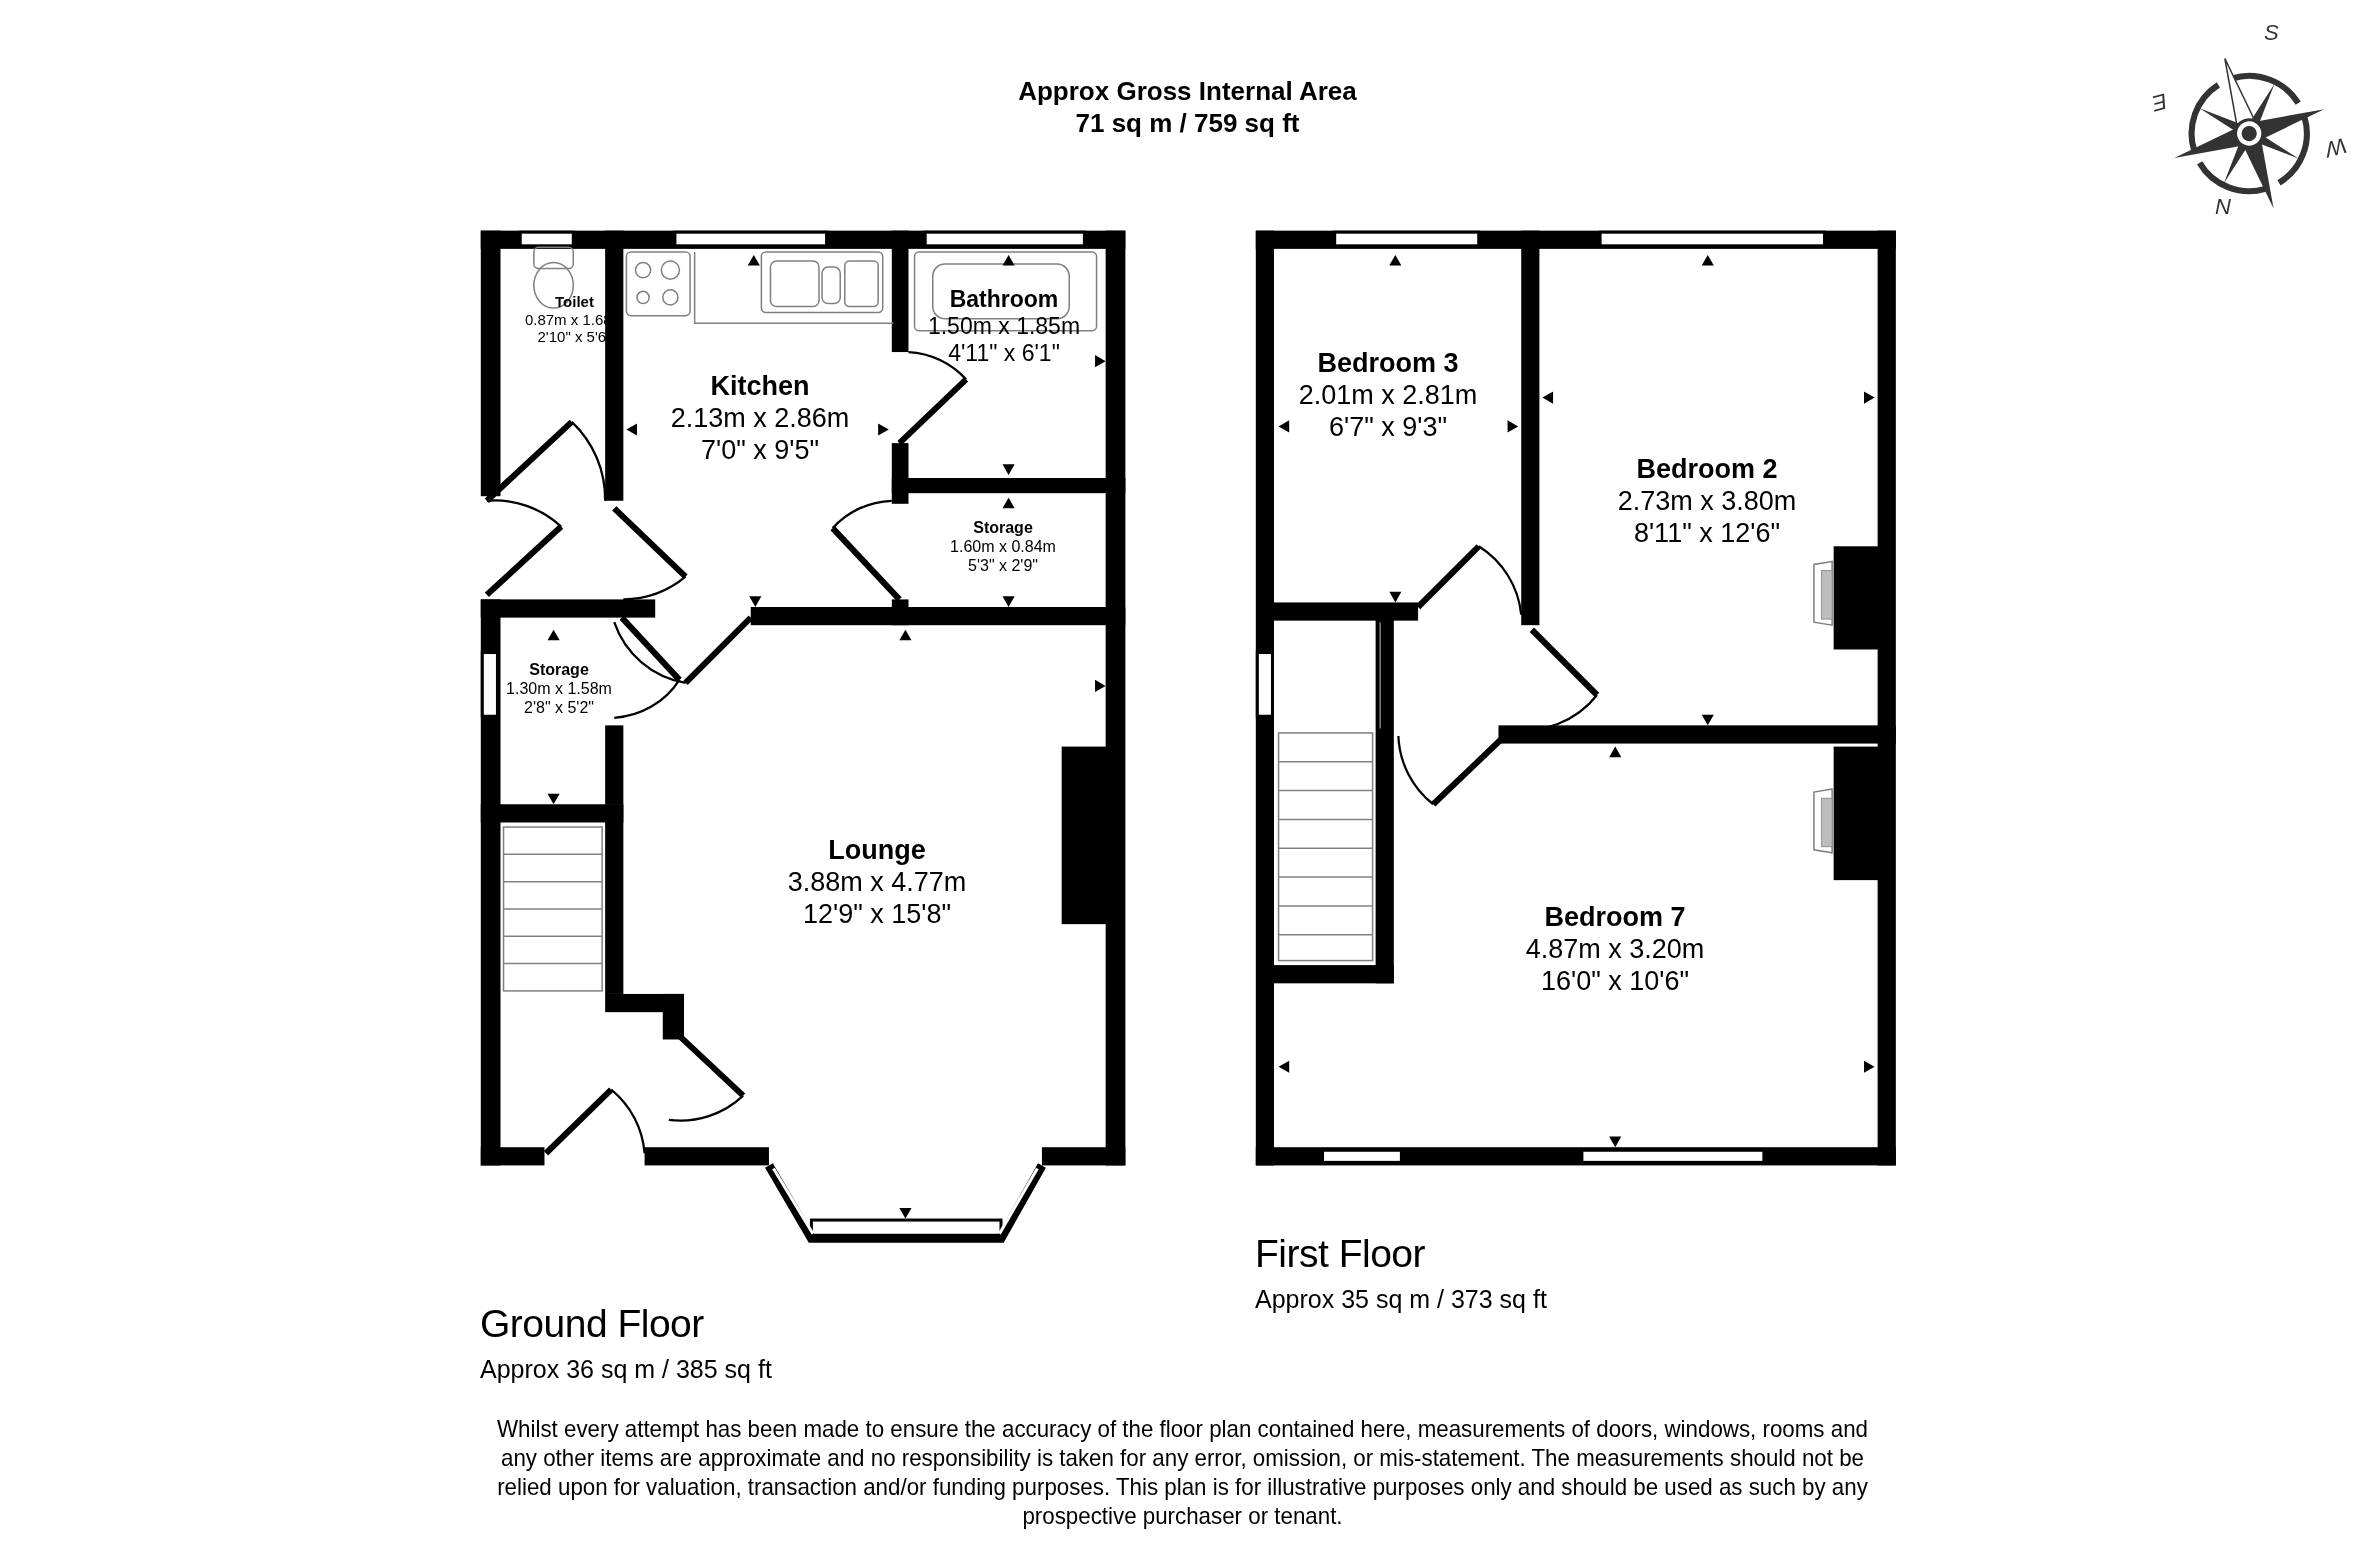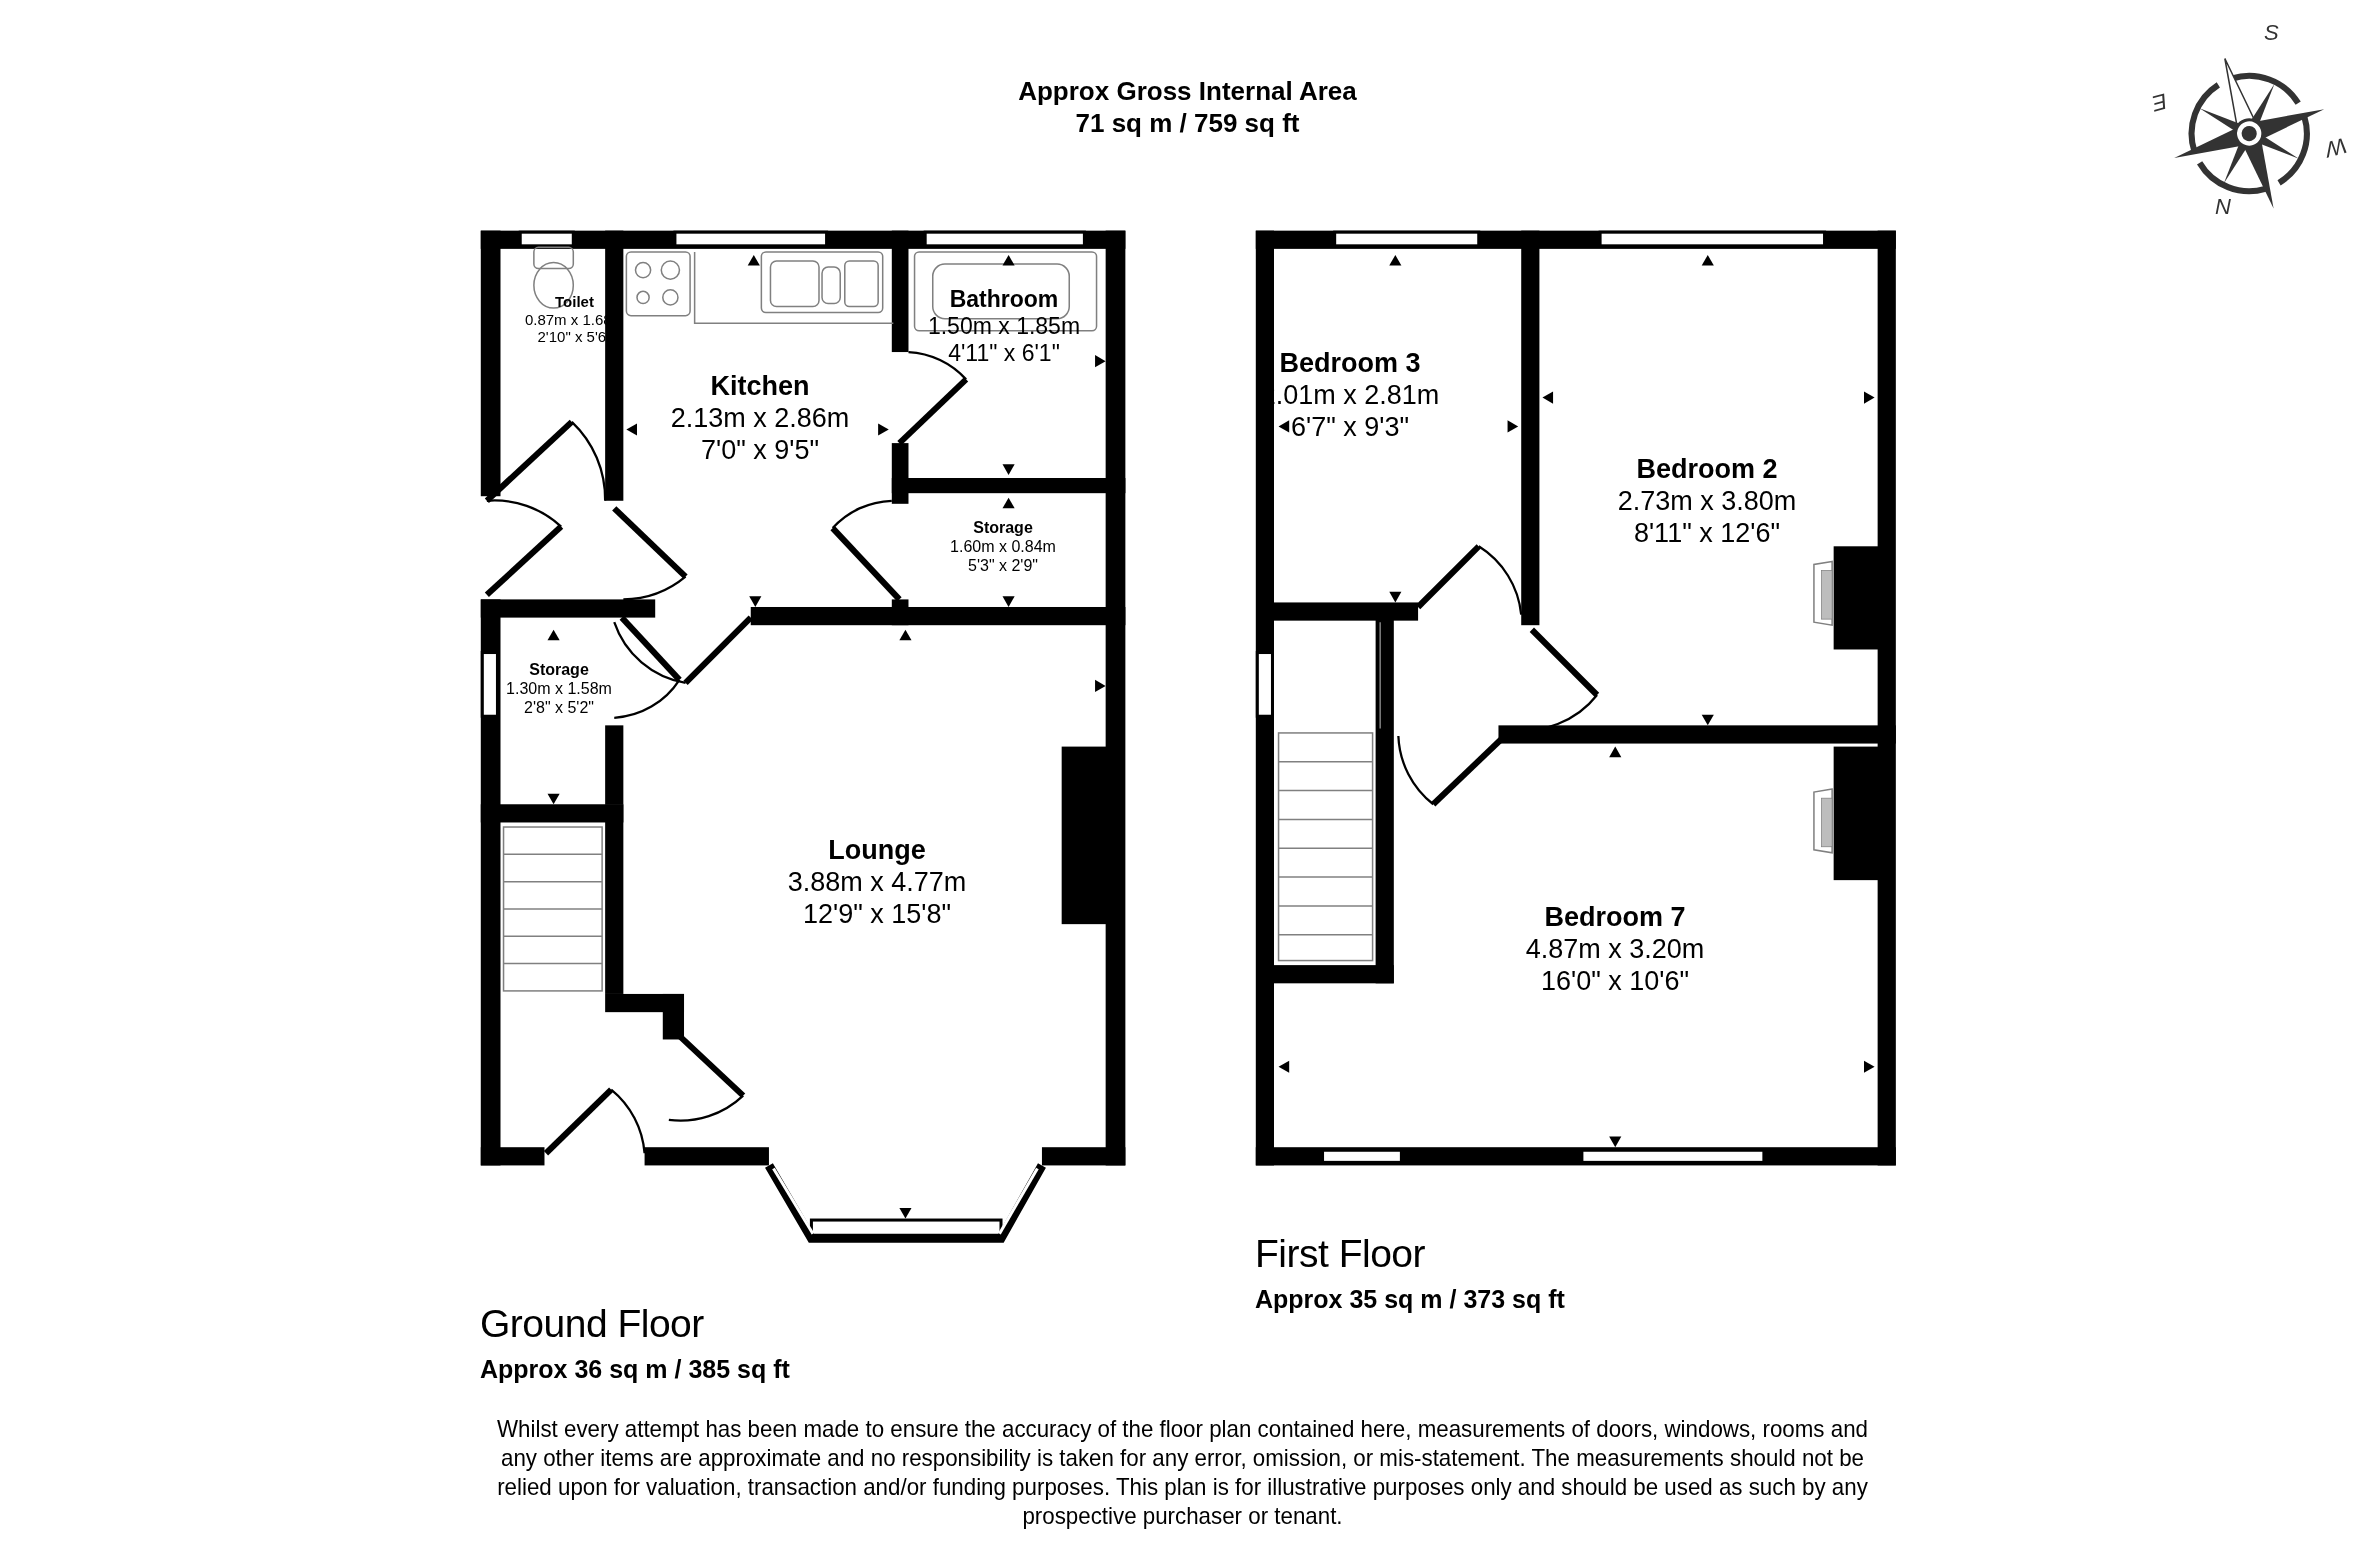--- a/index.html
+++ b/index.html
@@ -9,21 +9,21 @@
   .center { text-align:center; }
   .title-block { left:934px; top:75px; width:507px; font-weight:bold; font-size:26px; line-height:32px; }
   #plan { position:absolute; left:0; top:0; width:2366px; height:1563px; }
   .room-label { position:absolute; text-align:center; transform:translateX(-50%); white-space:nowrap; line-height:1.18; }
   .room-label .name { font-weight:bold; }
   .lg { font-size:27px; }
   .md { font-size:23px; }
   .sm { font-size:16px; }
   .xs { font-size:15px; }
   .floor-name { font-size:39px; font-weight:normal; letter-spacing:-0.5px; }
-  .floor-area { font-size:25px; font-weight:bold; }
+  .floor-area { font-size:25px; font-weight:normal; }
   .disclaimer { left:437px; top:1414px; width:1491px; text-align:center; font-size:24px; line-height:29px; transform:scaleX(0.93); transform-origin:center top; }
   .compass-letter { position:absolute; font-size:22px; font-style:italic; color:#333; }
 </style>
 </head>
 <body>
 
 <svg id="plan" viewBox="0 0 1560 1030" preserveAspectRatio="none" xmlns="http://www.w3.org/2000/svg">
   <g>
 
     <g fill="#000">
@@ -248,21 +248,21 @@
   <div class="name">Storage</div>
   <div>1.30m x 1.58m</div>
   <div>2'8" x 5'2"</div>
 </div>
 <div class="room-label lg" style="left:877px;top:835px;">
   <div class="name">Lounge</div>
   <div>3.88m x 4.77m</div>
   <div>12'9" x 15'8"</div>
 </div>
 
-<div class="room-label lg" style="left:1350px;top:348px;">
+<div class="room-label lg" style="left:1388px;top:348px;">
   <div class="name">Bedroom 3</div>
   <div>2.01m x 2.81m</div>
   <div>6'7" x 9'3"</div>
 </div>
 <div class="room-label lg" style="left:1707px;top:406px;margin-top:48px;">
   <div class="name">Bedroom 2</div>
   <div>2.73m x 3.80m</div>
   <div>8'11" x 12'6"</div>
 </div>
 <div class="room-label lg" style="left:1615px;top:902px;">

